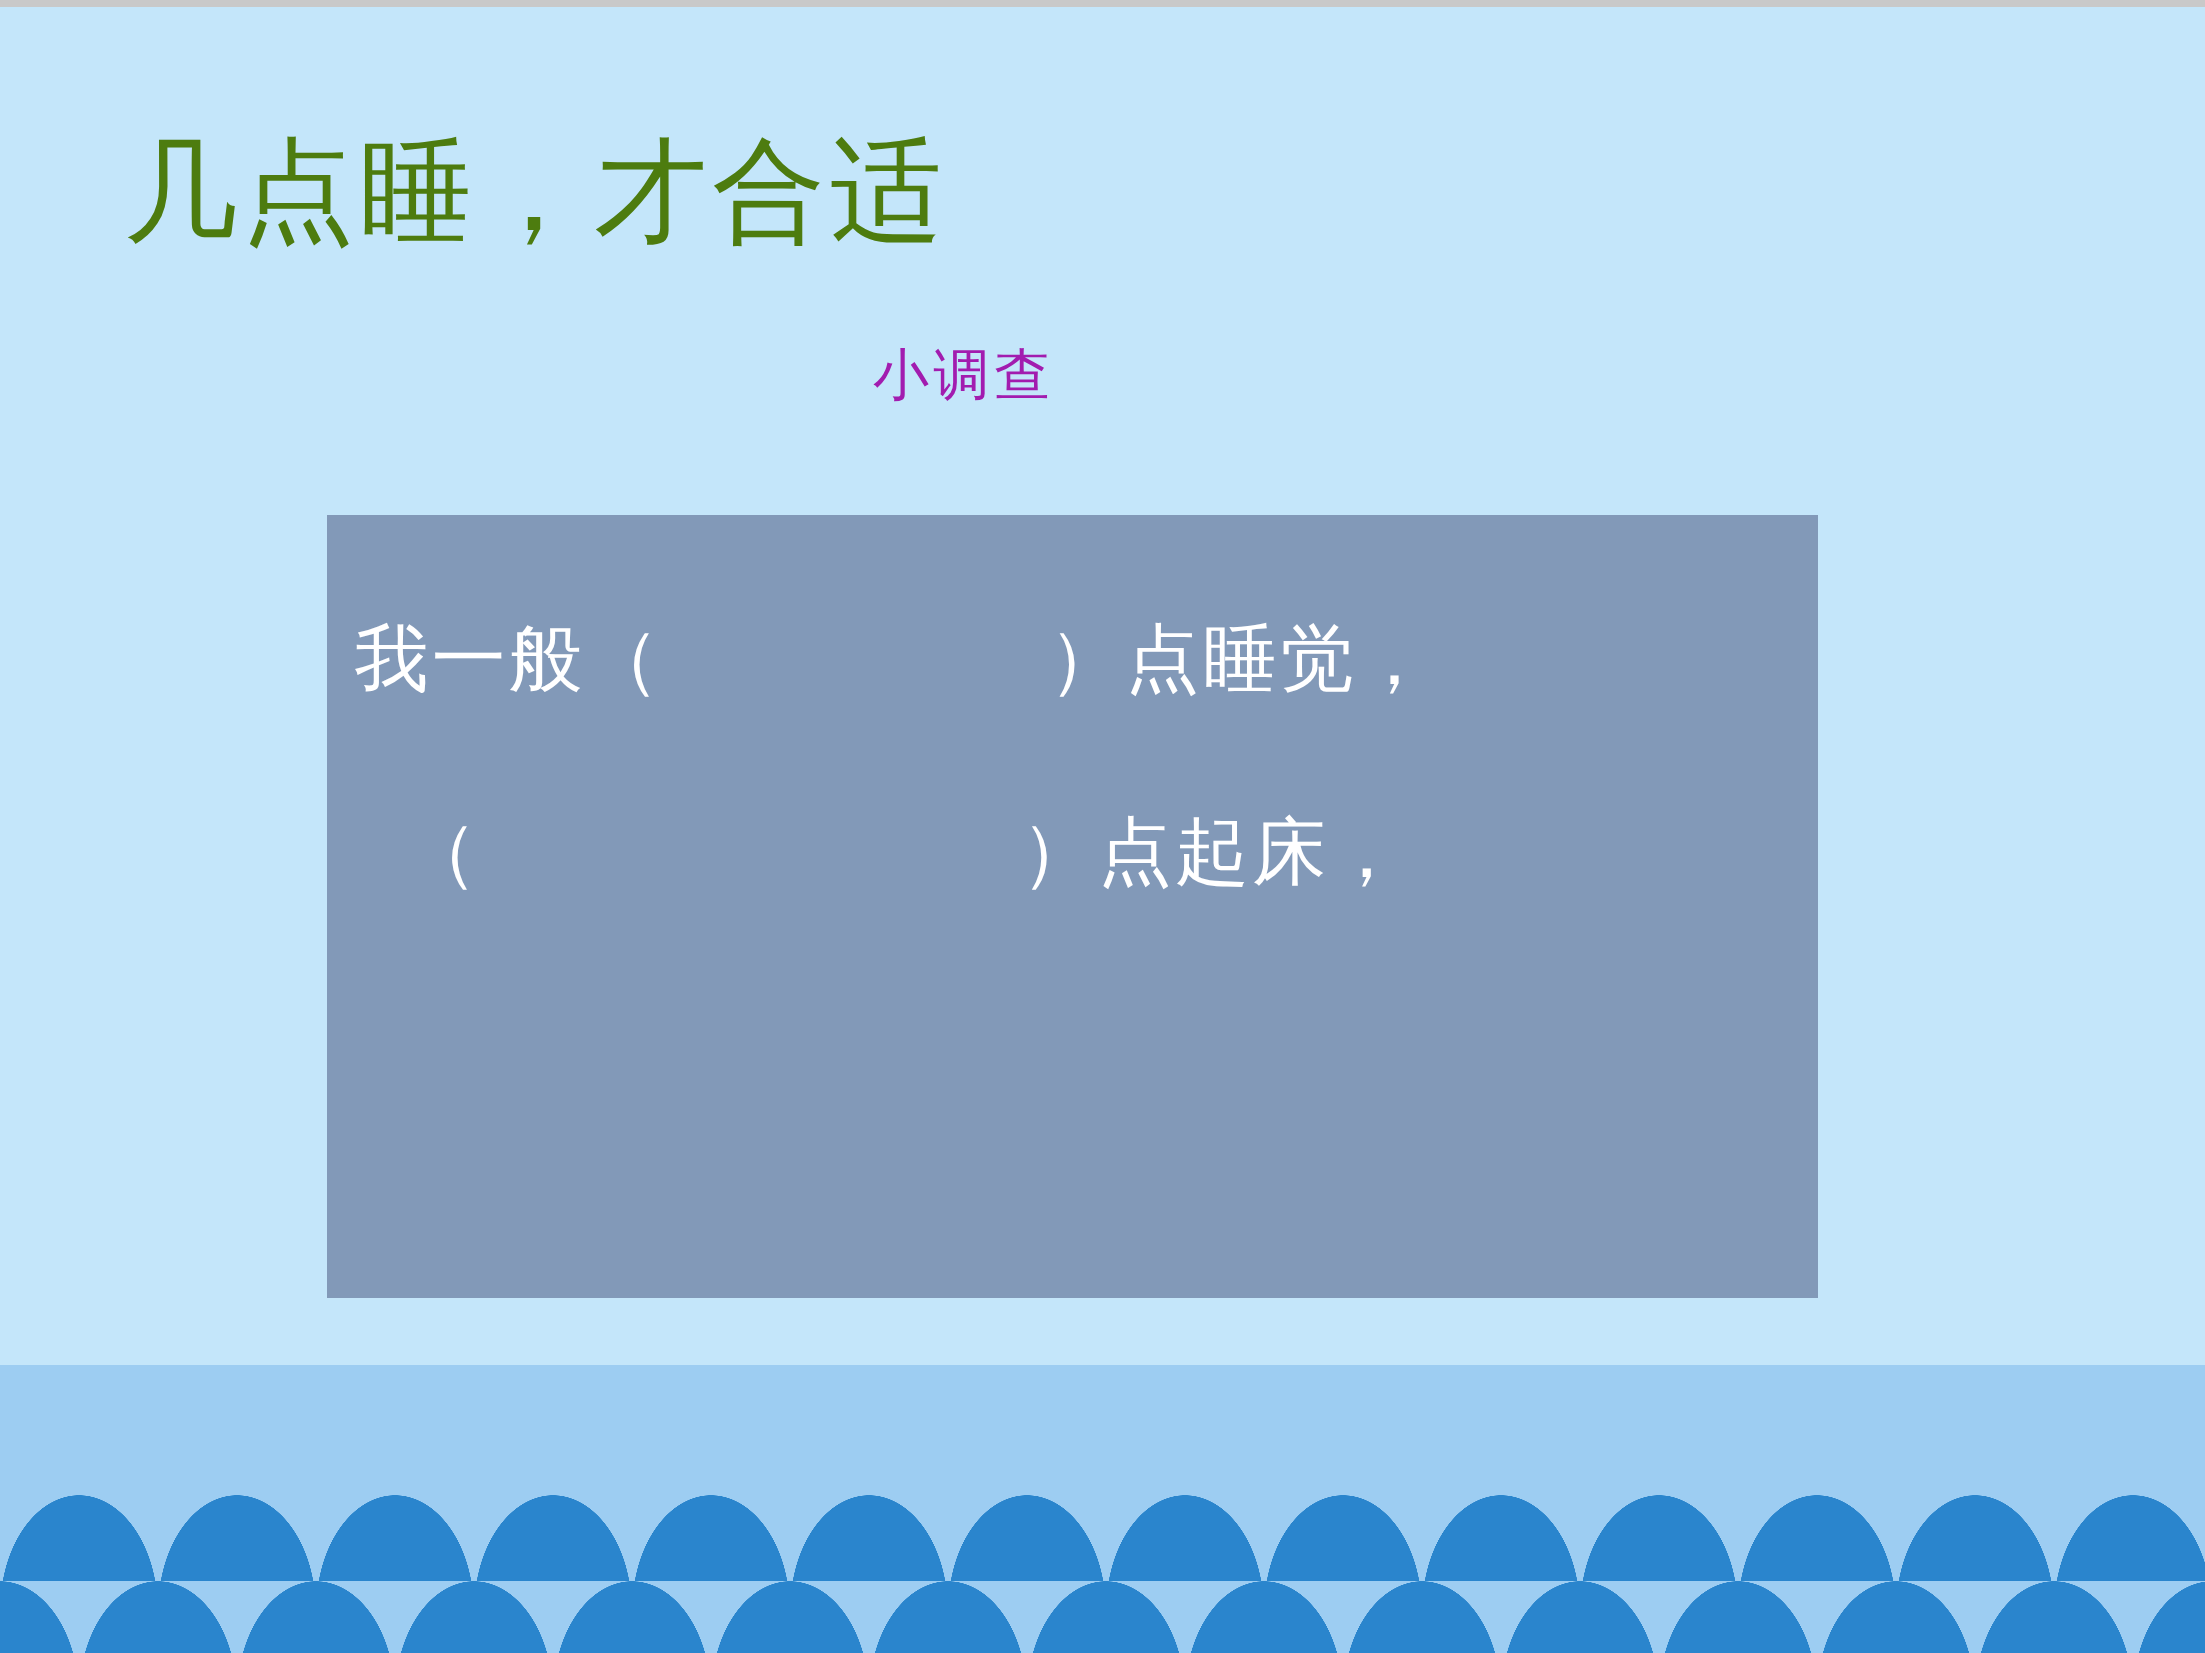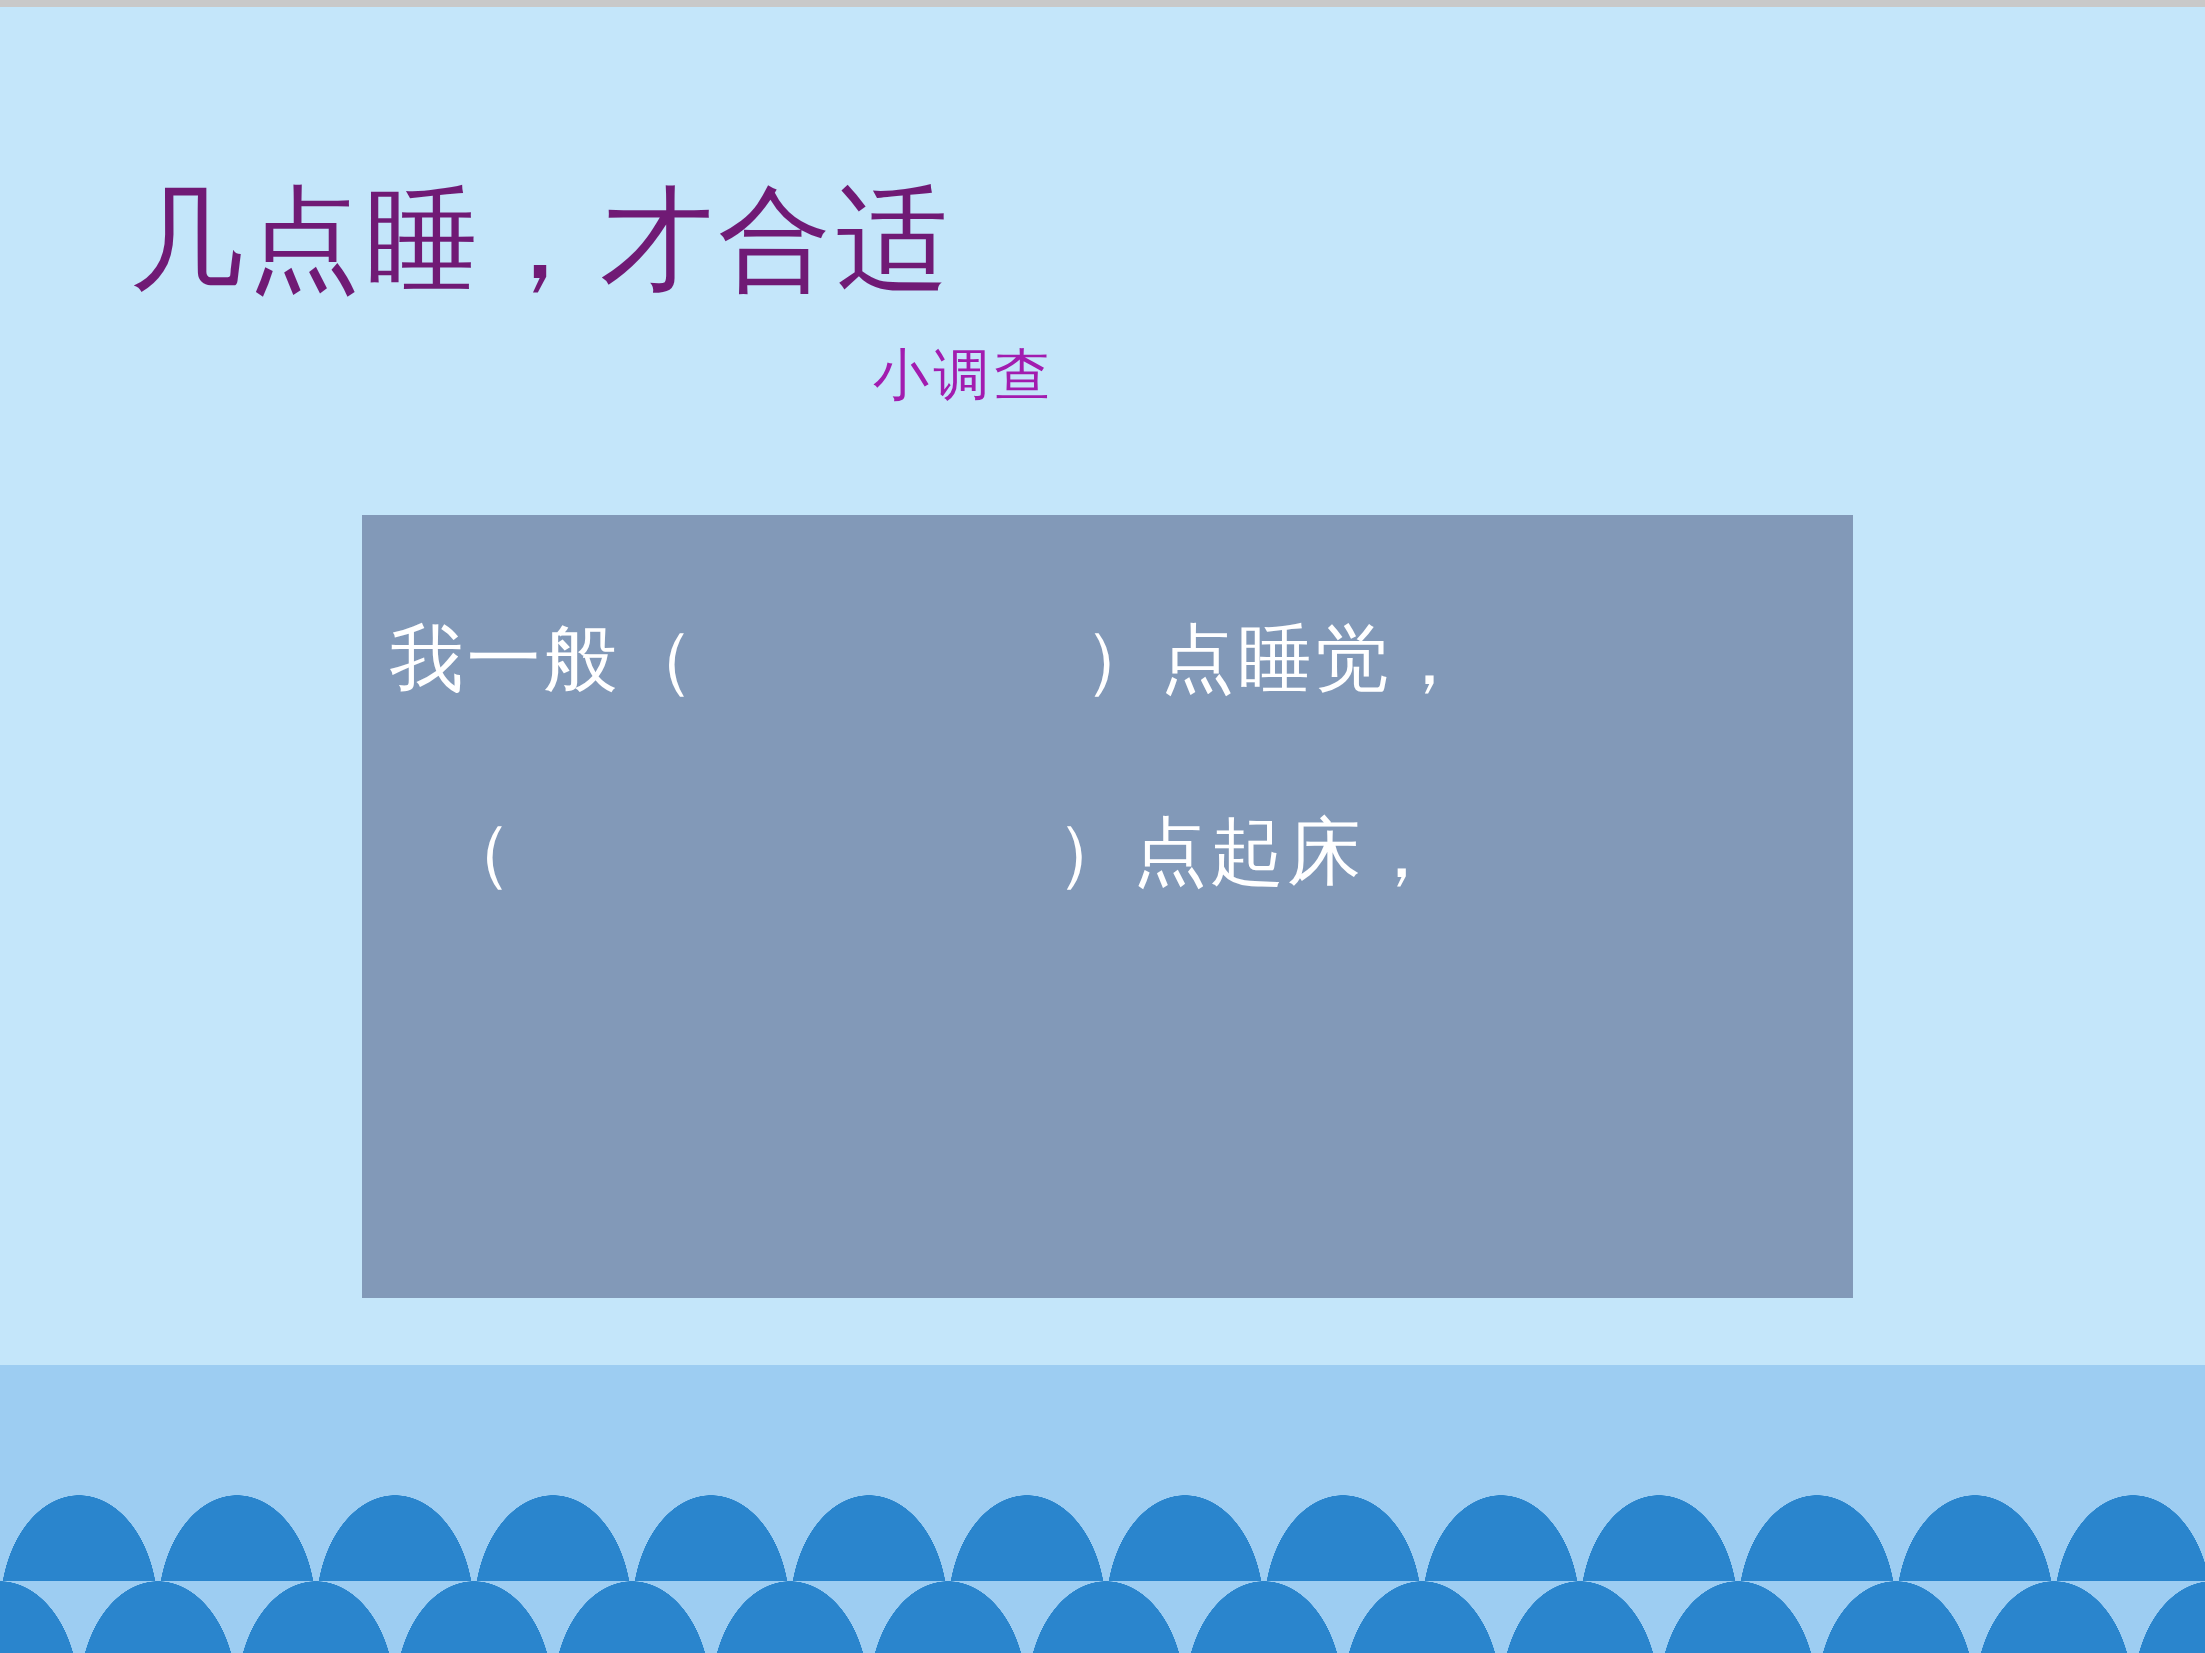--- a/index.html
+++ b/index.html
@@ -25,29 +25,28 @@
     position: absolute;
     left: 0; top: 0;
     width: 2205px;
     height: 6.9px;
     background: #c9c9c9;
   }
 
   
   #title {
     position: absolute;
-    left: 130px;
+    left: 124px;
     top: 129px;
     font-size: 113px;
     line-height: 1.12;
-    color: #701a75;
+    color: #4d7c0f;
     letter-spacing: 4.6px;
     white-space: pre;
     font-family: "Liberation Serif", "DejaVu Serif", serif;
-    margin-top: 48px;
   }
 
   
   #subtitle {
     position: absolute;
     left: 873px;
     top: 345px;
     font-size: 56px;
     line-height: 1.1;
     color: #a21caf;
@@ -57,21 +56,20 @@
   }
 
   
   #survey-box {
     position: absolute;
     left: 327px;
     top: 515px;
     width: 1491px;
     height: 783px;
     background: #8299b8;
-    margin-left: 35px;
   }
 
   .survey-line {
     position: absolute;
     color: #ffffff;
     font-size: 74px;
     line-height: 1;
     letter-spacing: 3.1px;
     white-space: pre;
     font-family: "Liberation Serif", "DejaVu Serif", serif;

